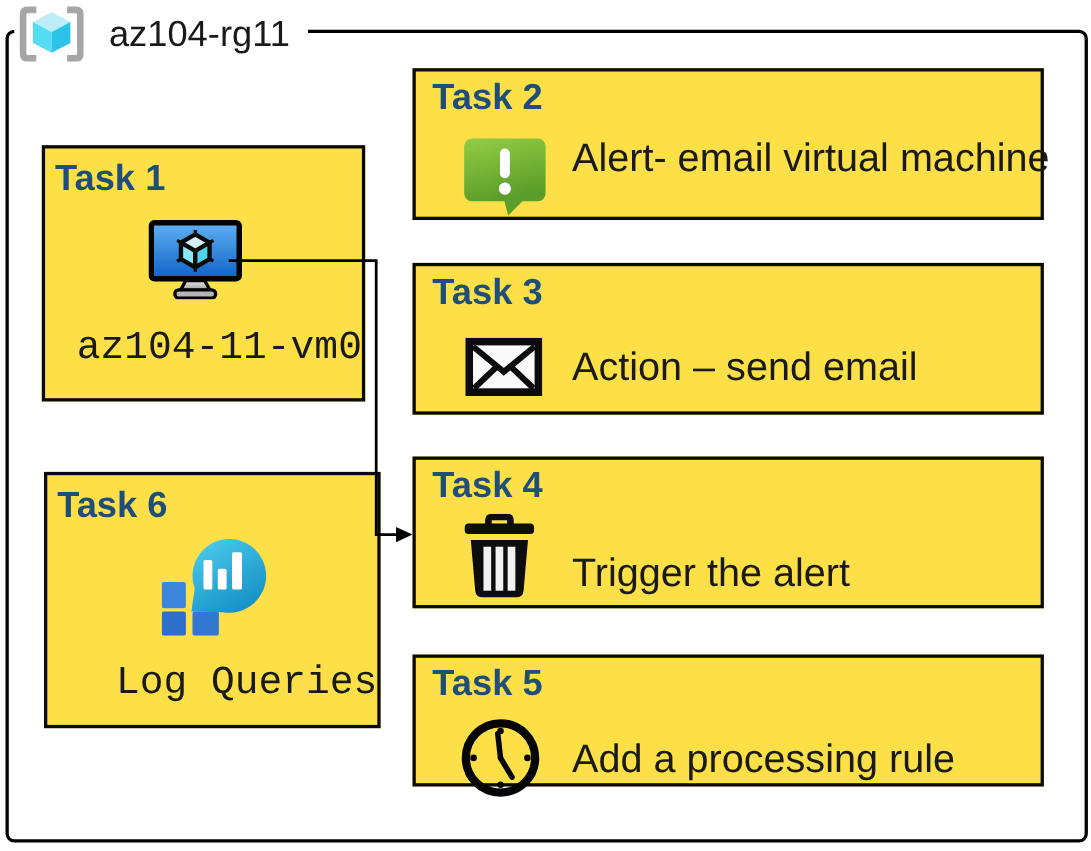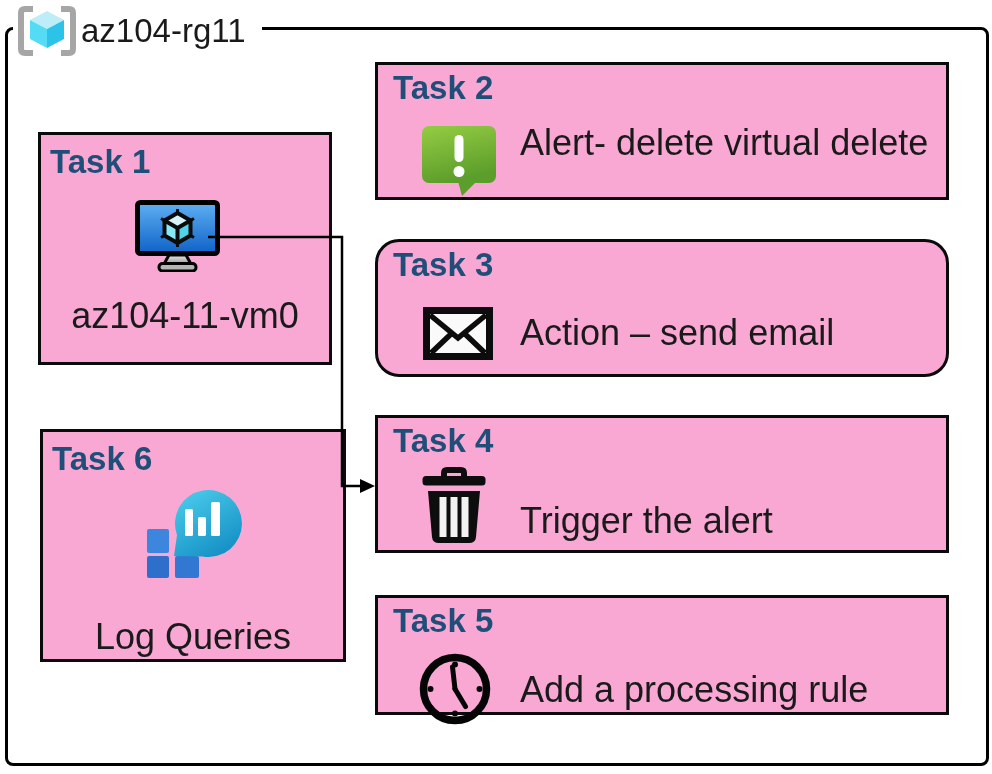--- a/index.html
+++ b/index.html
@@ -6,32 +6,32 @@
   html,body { background:#ffffff; }
   body { font-family:"Liberation Sans", sans-serif; }
   .canvas { position:relative; width:992px; height:774px; background:#fff; overflow:hidden; }
 
   .rg-boundary {
     position:absolute; left:5px; top:27px; width:984px; height:739px;
     border:3px solid #000; border-radius:8px; background:#fff;
   }
   .rg-header {
     position:absolute; left:13px; top:3px; height:56px;
-    display:flex; align-items:center; 
+    display:flex; align-items:center; gap:18px;
     background:#fff; padding-right:16px; z-index:3;
   }
   .rg-name { font-size:33px; color:#1a1a1a; white-space:nowrap; }
 
   .task-box {
-    position:absolute; background:#f9a8d4; border:3px solid #0a0a0a; z-index:2;
+    position:absolute; background:#fde047; border:3px solid #0a0a0a; z-index:2;
   }
   .t1 { left:26px;  top:132px; width:294px; height:233px;margin-left:12px; }
   .t6 { left:40px;  top:429px; width:306px; height:233px; }
   .t2 { left:375px; top:62px;  width:574px; height:138px; }
-  .t3 { left:375px; top:239px; width:574px; height:138px;border-radius:24px; }
+  .t3 { left:375px; top:239px; width:574px; height:138px; }
   .t4 { left:375px; top:415px; width:574px; height:138px;text-align:center; }
   .t5 { left:375px; top:595px; width:574px; height:120px; }
 
   .task-header {
     position:absolute; font-weight:bold; font-size:33px; color:#1F4E79; white-space:nowrap;
   }
   .wide .task-header { left:15px; top:4px; }
   .tall .task-header { left:9px;  top:8px; }
 
   .task-icon { position:absolute; }
@@ -43,23 +43,23 @@
   .t6 .task-icon { left:104px; top:58px; }
 
   .task-label {
     position:absolute; font-size:36px; color:#1a1a1a; line-height:42px; white-space:nowrap;
   }
   .wide .task-label { left:142px; }
   .t2 .task-label { top:57px; }
   .t3 .task-label { top:70px; }
   .t4 .task-label { top:82px; }
   .t5 .task-label { top:71px; }
-  .tall .task-label { left:0; right:0; text-align:center; }
+  .tall .task-label { left:0; right:0; text-align:right;font-family:Liberation Mono, monospace; }
   .t1 .task-label { top:160px; }
-  .t6 .task-label { top:168px;margin-top:16px; }
+  .t6 .task-label { top:168px; }
 
   .connector-layer {
     position:absolute; left:0; top:0; width:992px; height:774px;
     z-index:10; pointer-events:none;
   }
 </style>
 </head>
 <body>
 
 <div class="canvas">
@@ -130,21 +130,21 @@
         <linearGradient id="gg" x1="0" y1="0" x2="0.3" y2="1">
           <stop offset="0" stop-color="#95cc43"></stop>
             <stop offset="1" stop-color="#5c9e2b"></stop>
         </linearGradient>
       </defs>
       <rect x="2" y="3" width="74" height="57" rx="7" fill="url(#gg)"></rect>
       <polygon points="38,58 57,58 42,73" fill="#5c9e2b"></polygon>
       <rect x="34.5" y="12" width="9" height="27" rx="4.5" fill="#fff"></rect>
       <circle cx="39" cy="48.5" r="5.5" fill="#fff"></circle>
     </svg>
-    <span class="task-label">Alert- delete virtual delete</span>
+    <span class="task-label">Alert- email virtual machine</span>
   </div>
 
   <div class="task-box t3 wide">
     <span class="task-header">Task 3</span>
     <svg class="task-icon" width="70" height="53" viewBox="0 0 70 53">
       <rect x="3.5" y="3.5" width="63" height="46" fill="#fafafa" stroke="#0c0c0c" stroke-width="7"></rect>
       <path d="M7,8 L35,31 L63,8" fill="none" stroke="#0c0c0c" stroke-width="5.5"></path>
       <path d="M8,46 L28,27 M62,46 L42,27" fill="none" stroke="#0c0c0c" stroke-width="5.5"></path>
     </svg>
     <span class="task-label">Action – send email</span>

